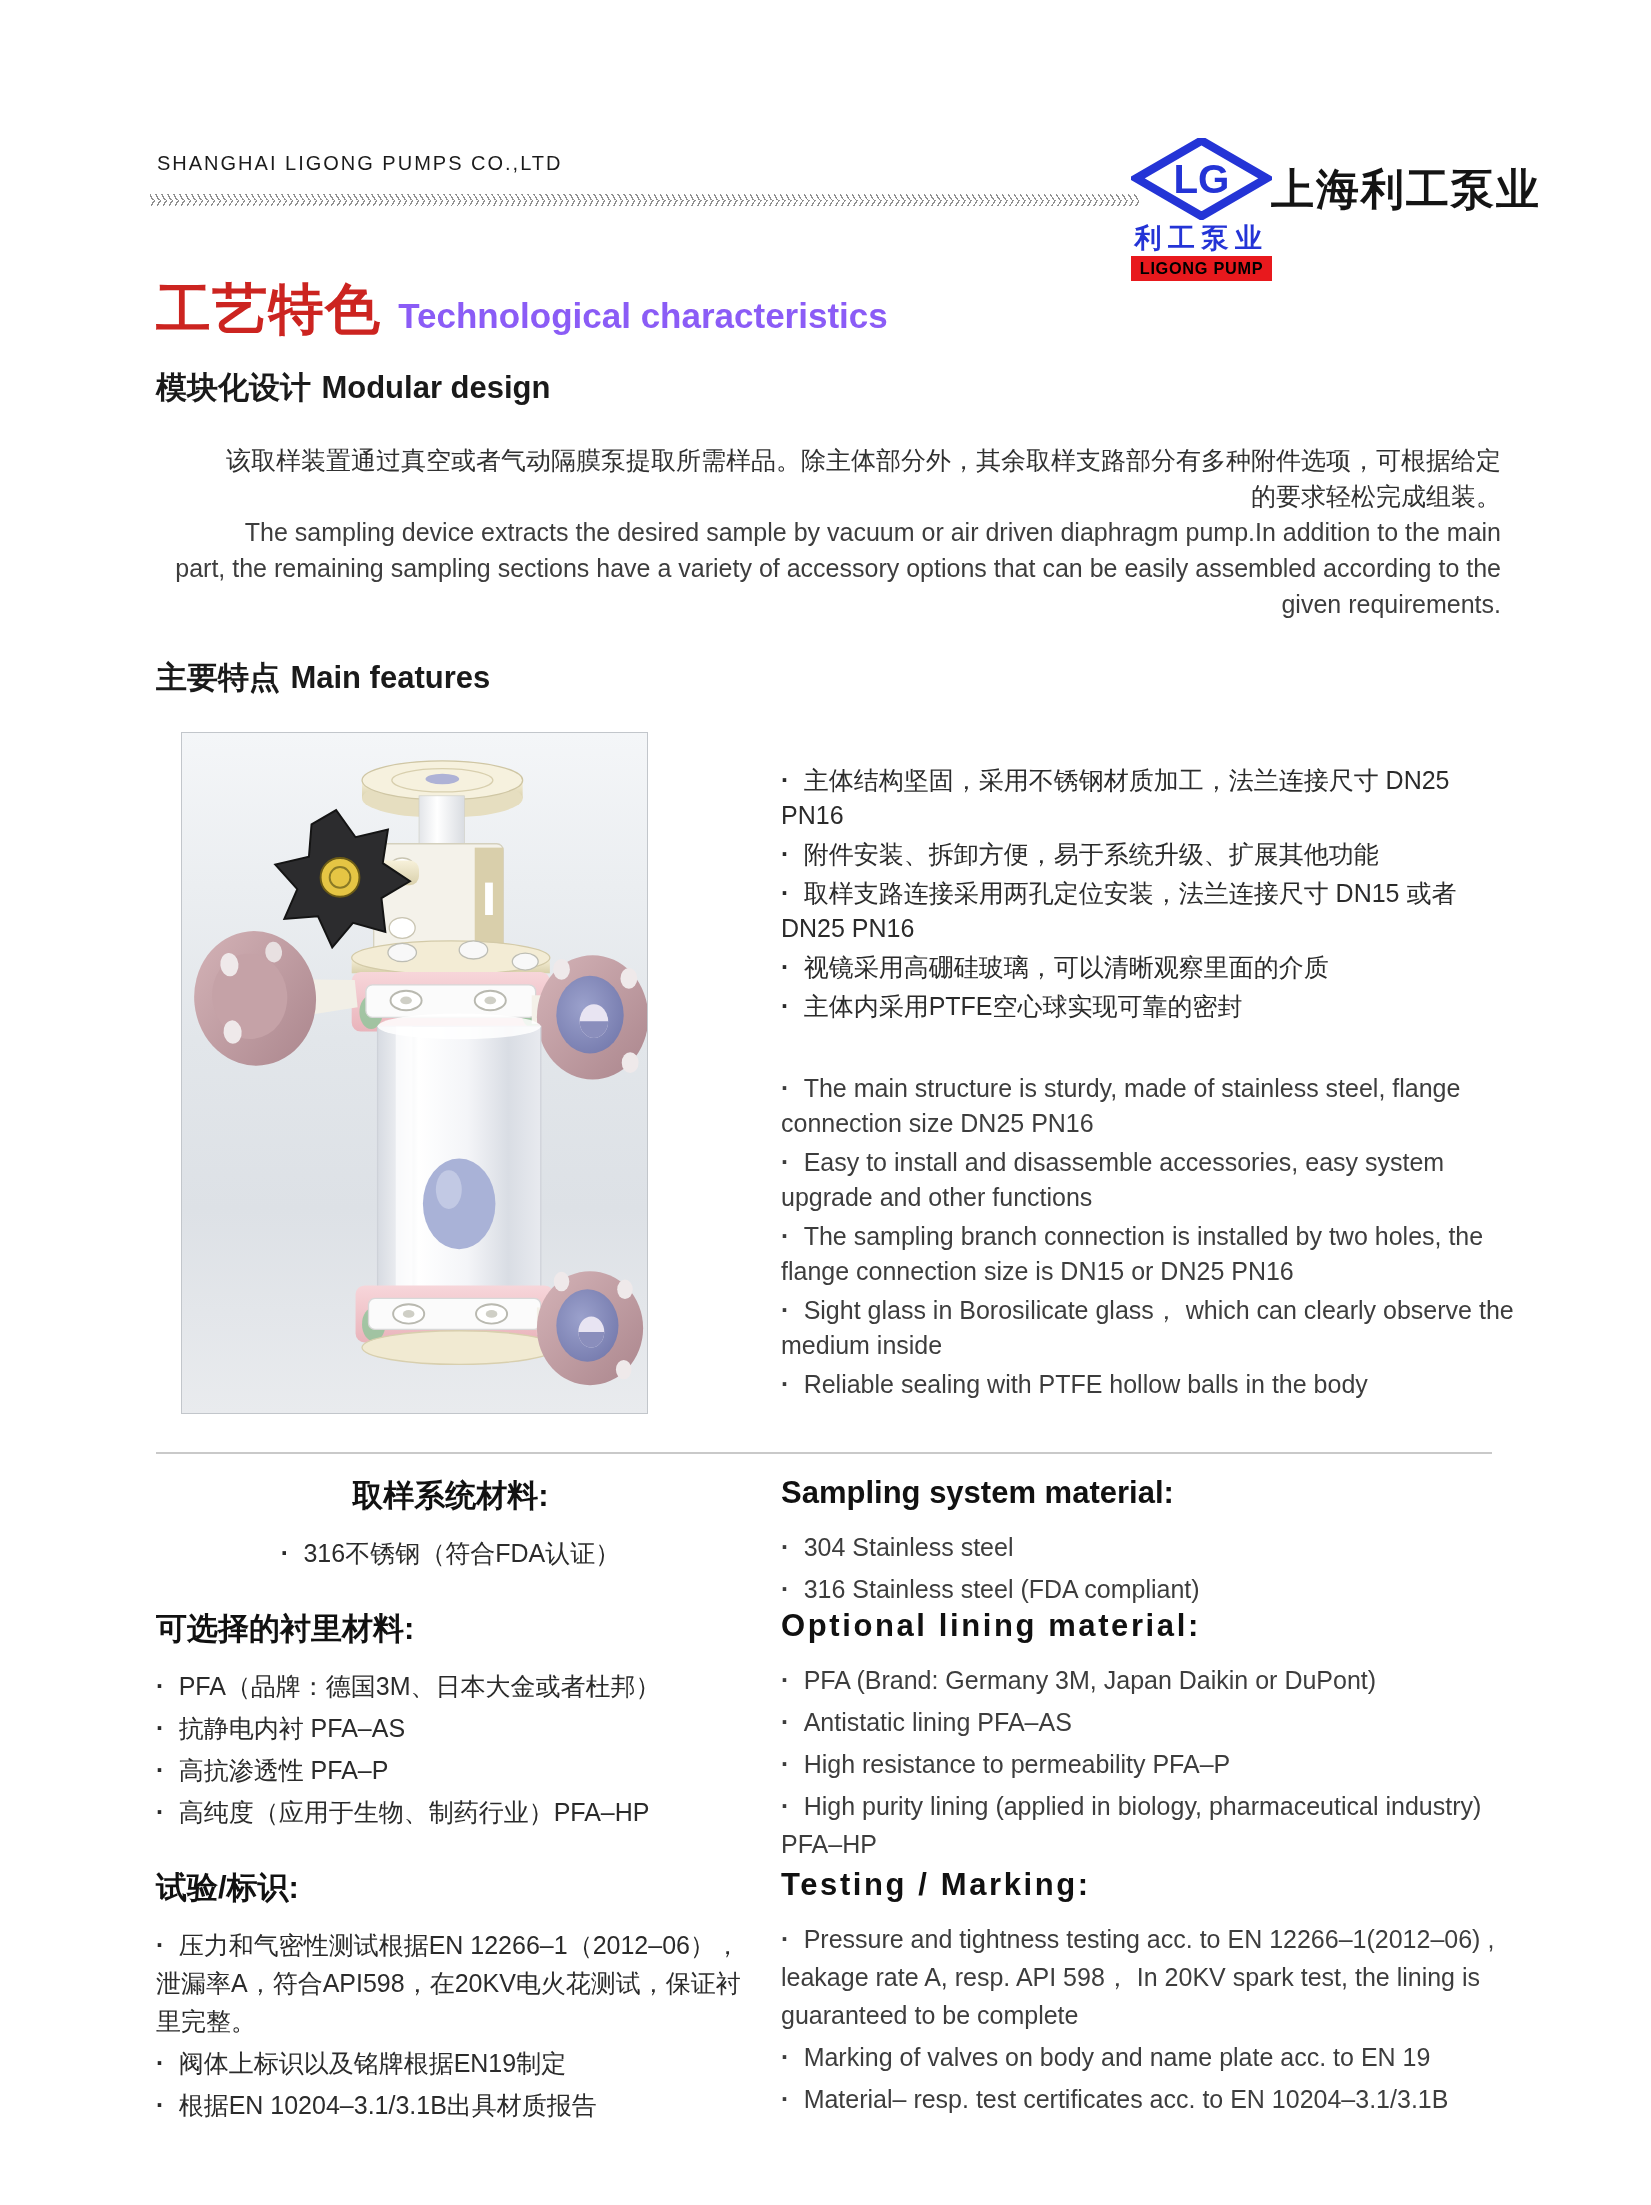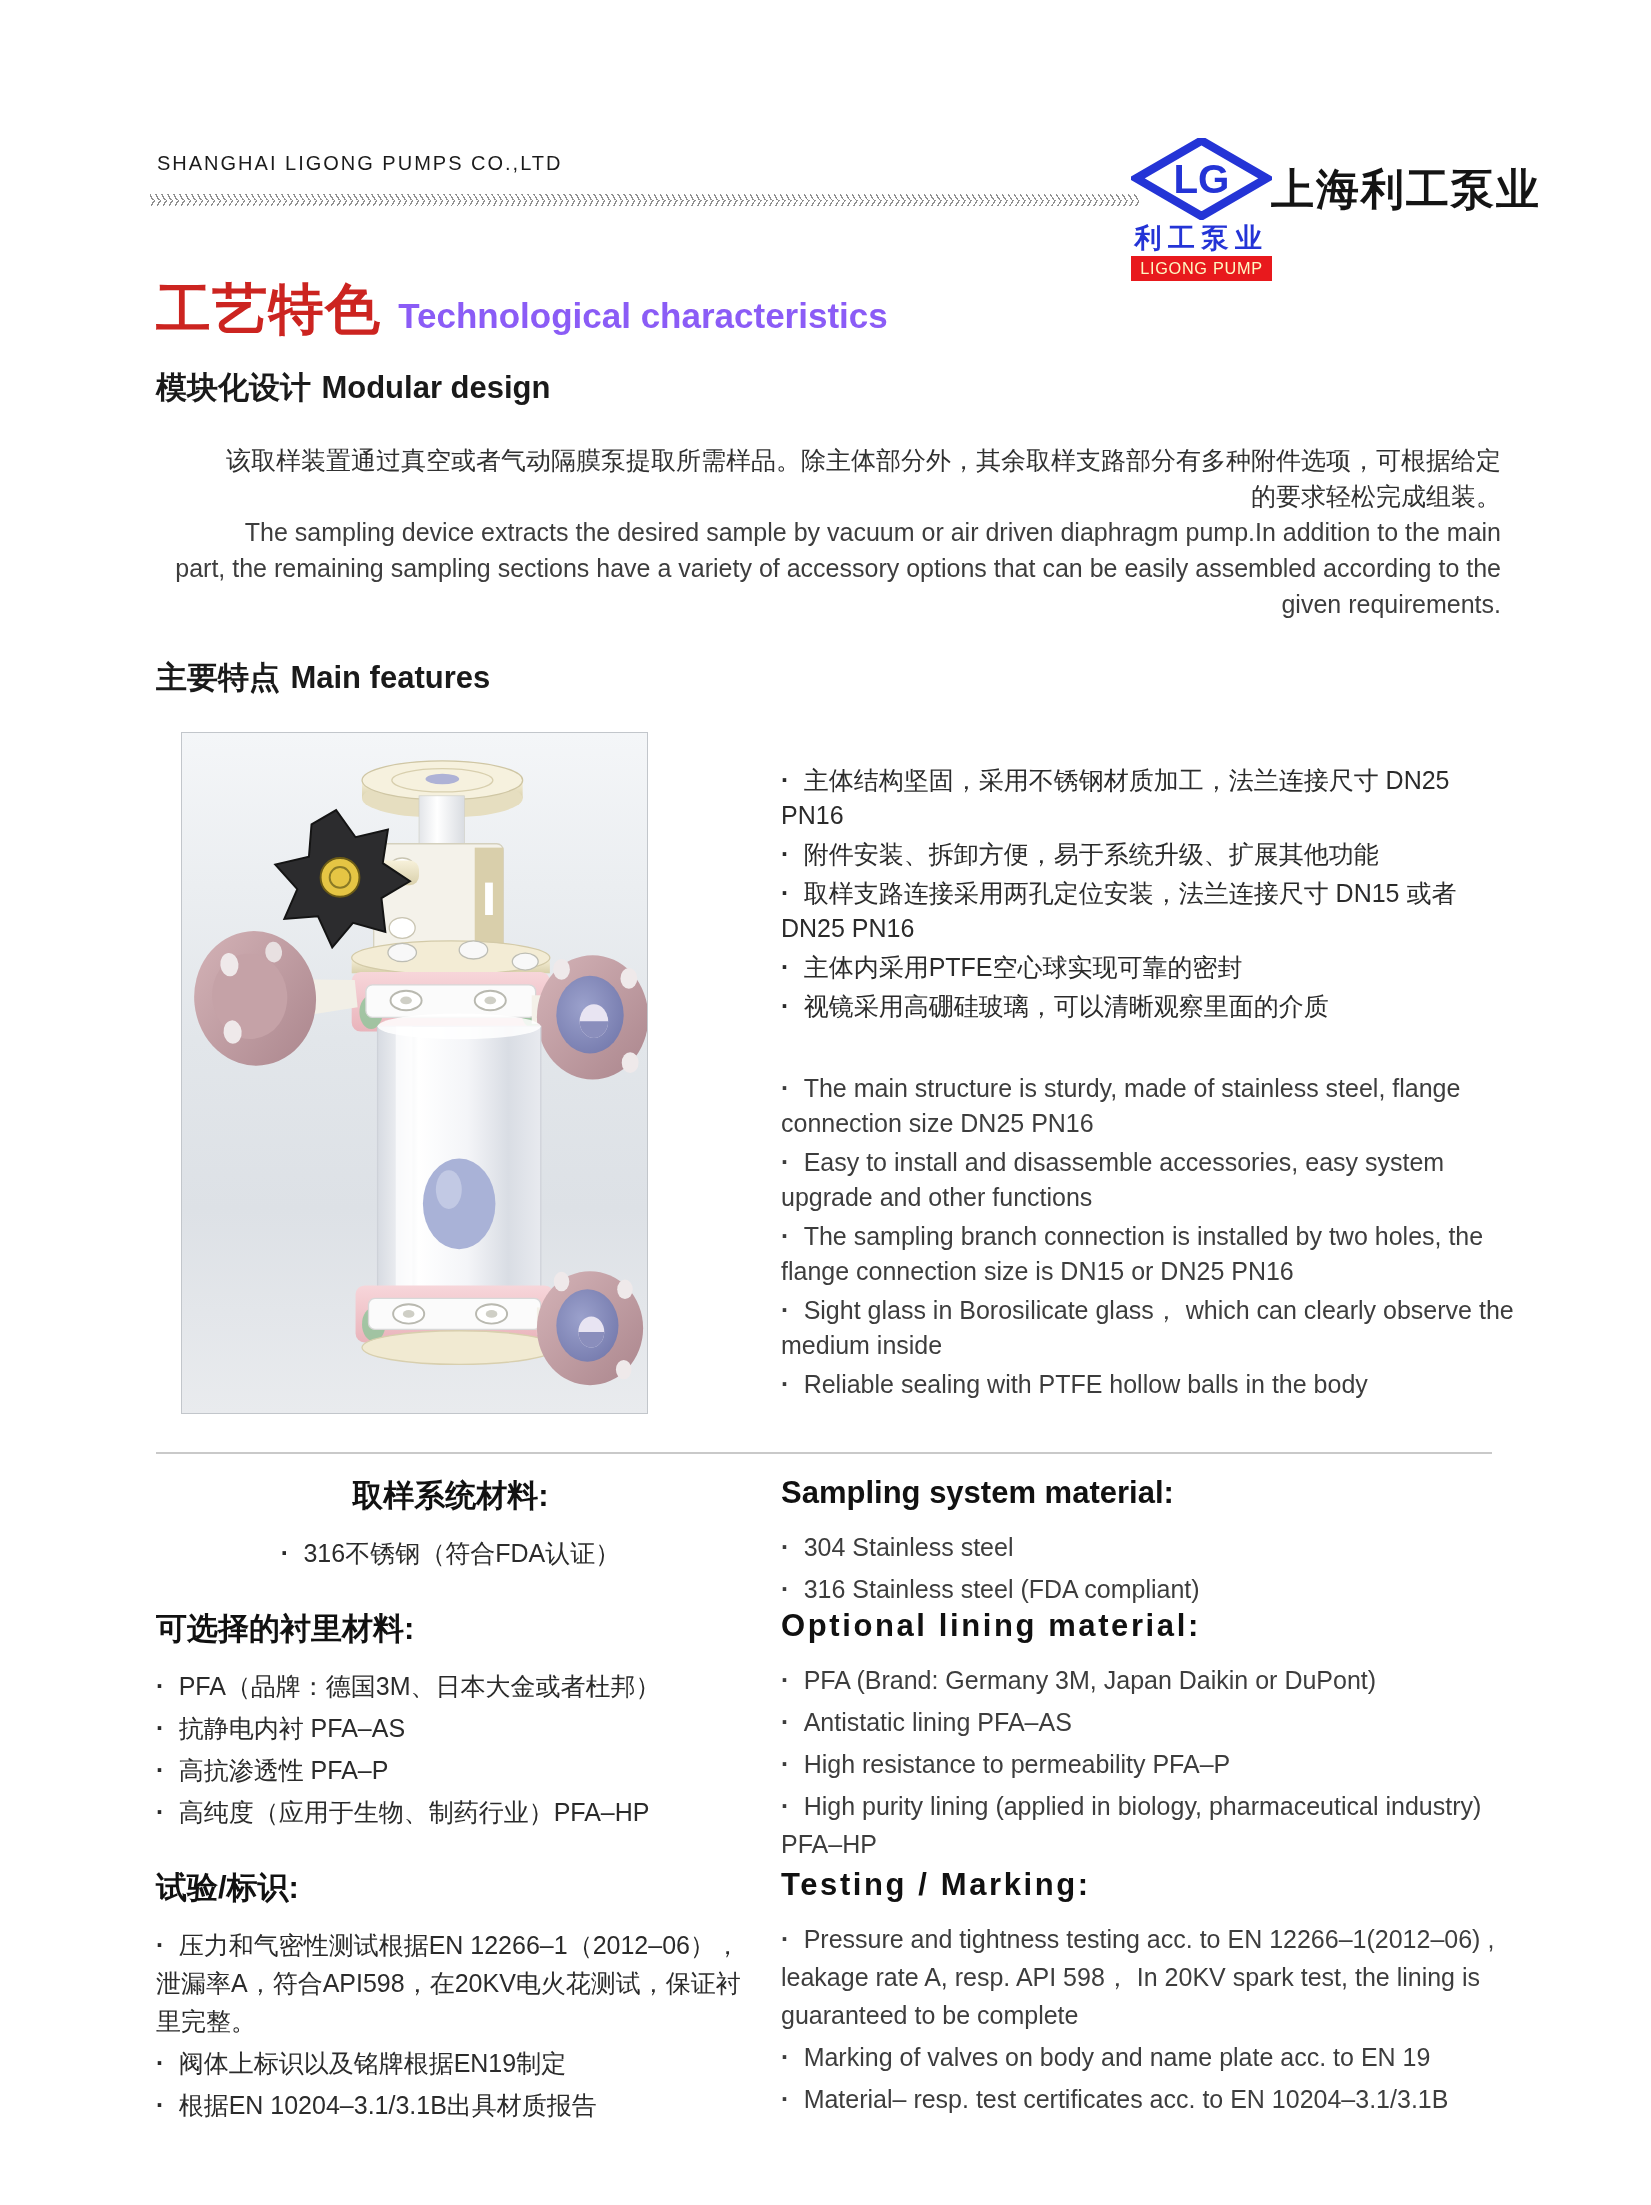--- a/index.html
+++ b/index.html
@@ -12,21 +12,21 @@
   .chevron-band{position:absolute;left:150px;top:194px;width:989px;height:11.7px;
       background-image:
         repeating-linear-gradient(60deg,transparent 0 2px,#8f8f8f 2px 3.3px,transparent 3.3px 5.2px),
         repeating-linear-gradient(-60deg,transparent 0 2px,#8f8f8f 2px 3.3px,transparent 3.3px 5.2px);
       background-size:100% 50%;background-position:top,bottom;background-repeat:no-repeat;}
   .logo{position:absolute;left:1131px;top:138px;width:141px;}
   .logo-cn{position:absolute;left:0;top:82px;width:141px;text-align:center;font-size:27px;
            font-weight:700;letter-spacing:6.5px;color:#2434d6;white-space:nowrap;}
   .logo-en-bar{position:absolute;left:0;top:118px;width:141px;height:25px;background:#e8191d;
            display:flex;align-items:center;justify-content:center;}
-  .logo-en-bar span{color:#fef9c3;font-weight:400;font-size:16.3px;letter-spacing:0.7px;white-space:nowrap;}
+  .logo-en-bar span{color:#000000;font-weight:700;font-size:16.3px;letter-spacing:0.7px;white-space:nowrap;}
   .brand-cn{position:absolute;left:1271px;top:161px;font-size:43px;font-weight:600;
             letter-spacing:2px;color:#141414;white-space:nowrap;}
 
   
   .page-title{position:absolute;left:156px;top:273px;white-space:nowrap;}
   .page-title .cn{font-size:55px;font-weight:800;color:#cc2420;letter-spacing:1.3px;}
   .page-title .en{font-size:35px;font-weight:600;color:#8b5cf6;margin-left:17px;}
 
   .sec-heading{position:absolute;white-space:nowrap;font-weight:700;color:#1a1a1a;font-size:31px;}
   .sec-heading .en{margin-left:10.4px;}
@@ -229,22 +229,22 @@
         <ellipse cx="682" cy="982" rx="12" ry="15" fill="#efe9ea"></ellipse>
       </g>
     </svg>
   </div>
 
   <div class="features-cn">
     <ul class="dotlist">
       <li>主体结构坚固，采用不锈钢材质加工，法兰连接尺寸 DN25 PN16</li>
       <li>附件安装、拆卸方便，易于系统升级、扩展其他功能</li>
       <li>取样支路连接采用两孔定位安装，法兰连接尺寸 DN15 或者 DN25 PN16</li>
+      <li>视镜采用高硼硅玻璃，可以清晰观察里面的介质</li>
       <li>主体内采用PTFE空心球实现可靠的密封</li>
-      <li>视镜采用高硼硅玻璃，可以清晰观察里面的介质</li>
     </ul>
   </div>
   <div class="features-en">
     <ul class="dotlist">
       <li>The main structure is sturdy, made of stainless steel, flange connection size DN25 PN16</li>
       <li>Easy to install and disassemble accessories, easy system upgrade and other functions</li>
       <li>The sampling branch connection is installed by two holes, the flange connection size is DN15 or DN25 PN16</li>
       <li>Sight glass in Borosilicate glass， which can clearly observe the medium inside</li>
       <li>Reliable sealing with PTFE hollow balls in the body</li>
     </ul>

